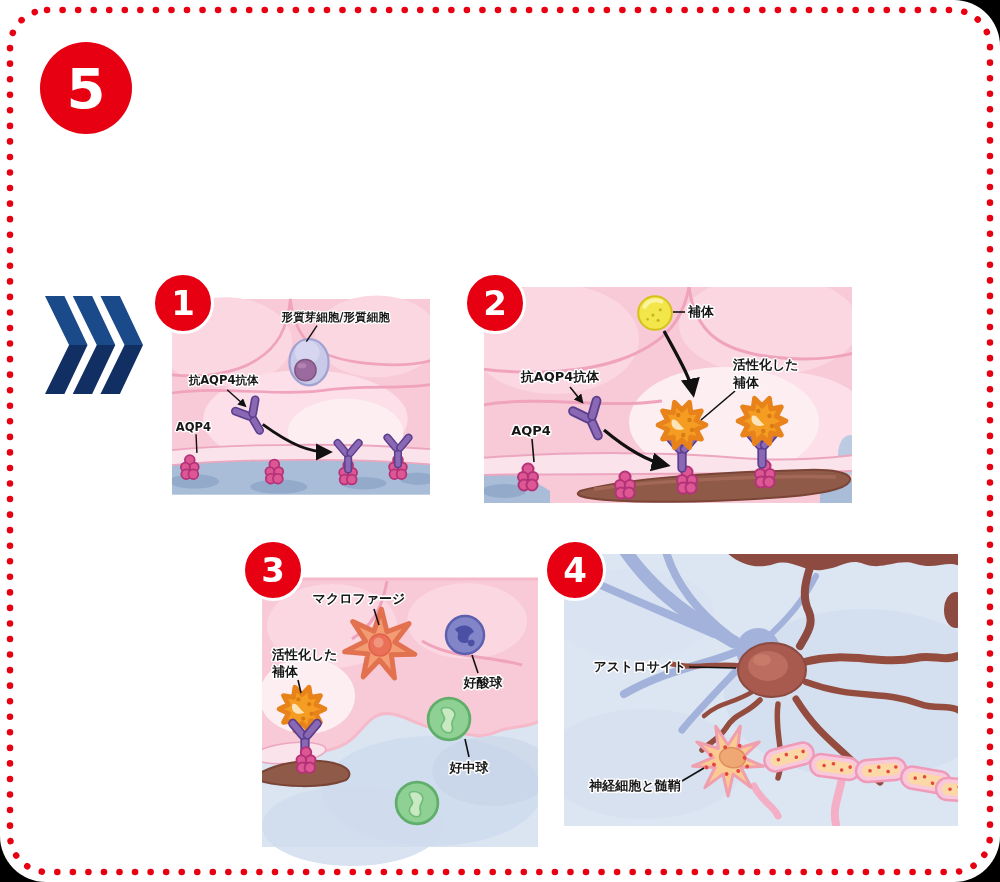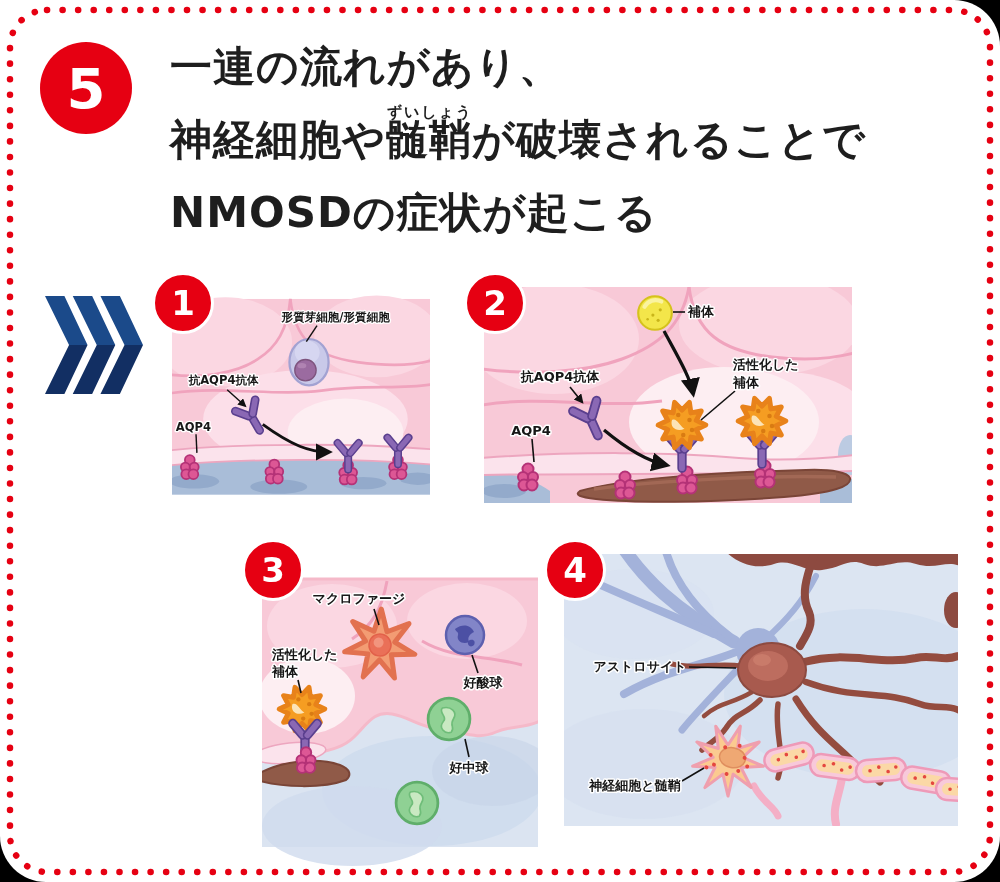--- a/index.html
+++ b/index.html
@@ -113,25 +113,20 @@
 <div class="card">
 
   <svg class="dots-svg" viewBox="0 0 1000 882">
     <rect x="10" y="10" width="980" height="862" rx="37" fill="none" stroke="#e60012" stroke-width="6.5" stroke-dasharray="0.1 15.45" stroke-linecap="round"></rect>
   </svg>
 
   <div class="badge badge-main">
     <span>5</span>
   </div>
 
-  <div class="title">
-    <div><span>一連の流れがあり、</span></div>
-    <div><span>神経細胞や</span><ruby><span>髄鞘</span><rt>ずいしょう</rt></ruby><span>が破壊されることで</span></div>
-    <div><span>NMOSDの症状が起こる</span></div>
-  </div>
 
   <svg class="chevron" viewBox="0 0 106 106">
     <polygon points="0,0 21,0 46,53 21,106 0,106 26,53" fill="url(#chevg)"></polygon>
     <polygon points="30,0 51,0 76,53 51,106 30,106 56,53" fill="url(#chevg)"></polygon>
     <polygon points="60,0 81,0 106,53 81,106 60,106 86,53" fill="url(#chevg)"></polygon>
   </svg>
 
   <div class="panel" style="left:172px;top:287px;width:258px;height:217px;border-radius:18px;">
     <svg viewBox="0 0 290 217">
       <rect x="0" y="0" width="290" height="217" fill="#f8c9d7"></rect>

